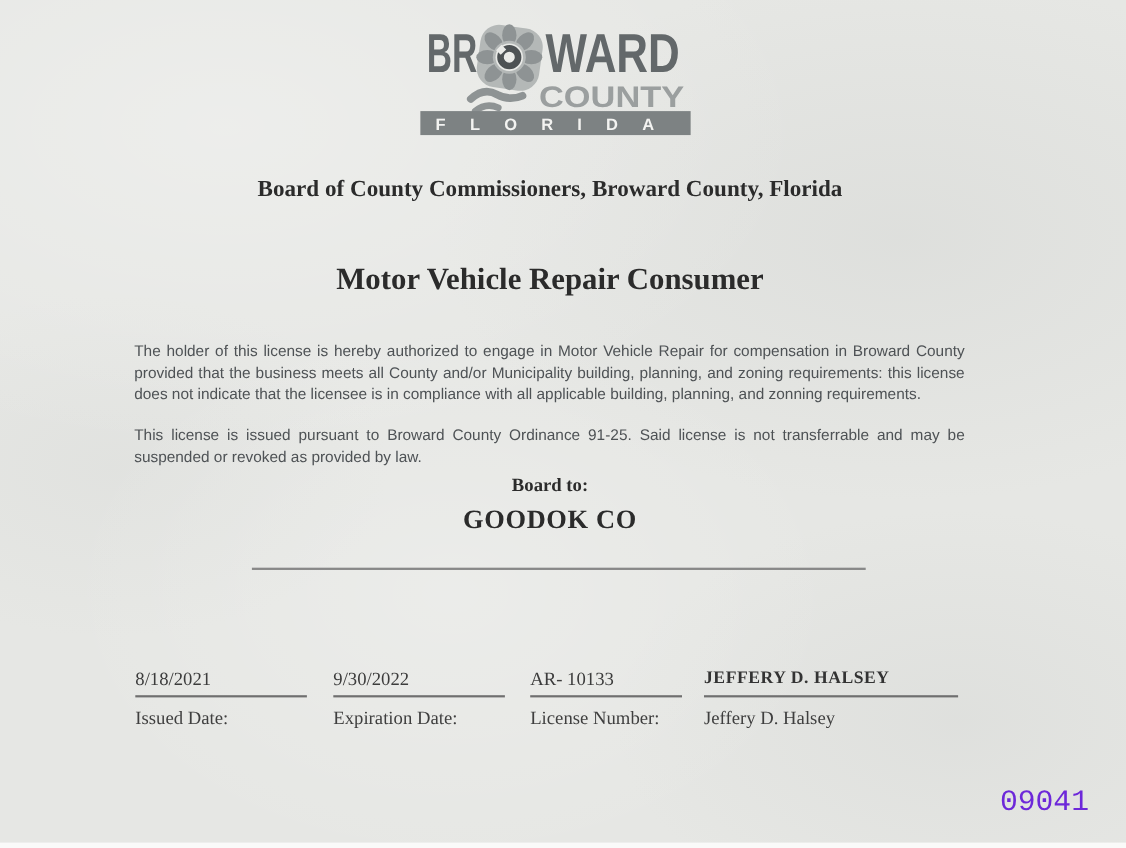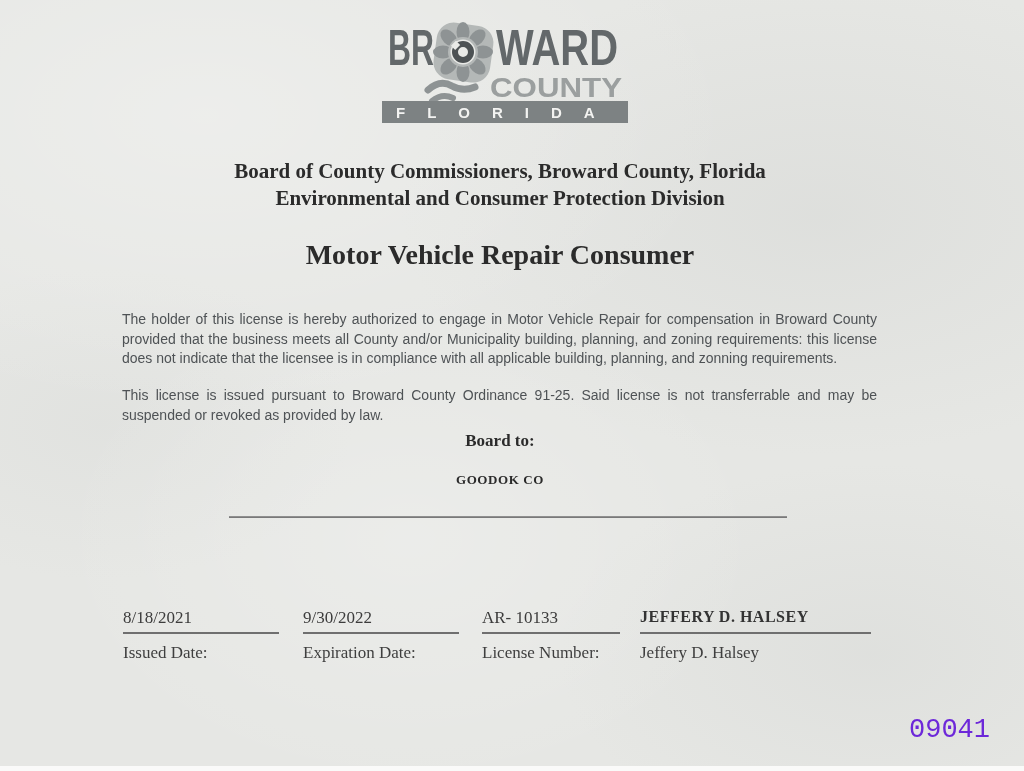--- a/index.html
+++ b/index.html
@@ -45,22 +45,22 @@
     font-size: 14px; line-height: 19.5px;
     color: #4e5255; text-align: justify;
   }
   #para1 { top: 290px; margin-top: 20px; }
   #para2 { top: 372px; }
   .issued-label {
     position: absolute; top: 431px; width: 100%;
     font-size: 17px; font-weight: bold;
   }
   .issued-name {
-    position: absolute; top: 472px; width: 100%;
-    font-size: 13px; font-weight: bold; letter-spacing: 0.6px;
+    position: absolute; top: 460px; width: 100%;
+    font-size: 24px; font-weight: bold; letter-spacing: 0.6px;
   }
   .divider {
     position: absolute; left: 229px; top: 516px;
     width: 558px; height: 2px;
     background: linear-gradient(#9a9a9a, #6e6e6e);
   }
   .field-col { position: absolute; top: 608px; }
   #field-0 { left: 123px; width: 156px; }
   #field-1 { left: 303px; width: 156px; }
   #field-2 { left: 482px; width: 138px; }
@@ -114,21 +114,20 @@
   <text x="6" y="50" font-family="Liberation Sans, sans-serif" font-weight="bold" font-size="50" fill="#63686a" textLength="46" lengthAdjust="spacingAndGlyphs">BR</text>
   <text x="114" y="50" font-family="Liberation Sans, sans-serif" font-weight="bold" font-size="50" fill="#63686a" textLength="122" lengthAdjust="spacingAndGlyphs">WARD</text>
   <text x="108" y="82" font-family="Liberation Sans, sans-serif" font-weight="bold" font-size="27" fill="#9b9f9f" textLength="132" lengthAdjust="spacingAndGlyphs">COUNTY</text>
 
   <rect x="0" y="86" width="246" height="22" fill="#7d8283"></rect>
   <text x="14" y="103" font-family="Liberation Sans, sans-serif" font-weight="bold" font-size="15" fill="#f3f3f1" letter-spacing="22">FLORIDA</text>
 </svg>
 
 <div class="center-wrap" style="height:614px">
   <div class="org-line1">Board of County Commissioners, Broward County, Florida</div>
-  <div class="org-line2">Environmental and Consumer Protection Division</div>
   <div class="license-title">Motor Vehicle Repair Consumer</div>
   <div class="issued-label">Board to:</div>
   <div class="issued-name">GOODOK CO</div>
 </div>
 
 <p class="para" id="para1">The holder of this license is hereby authorized to engage in Motor Vehicle Repair for compensation in Broward County provided that the business meets all County and/or Municipality building, planning, and zoning requirements: this license does not indicate that the licensee is in compliance with all applicable building, planning, and zonning requirements.</p>
 <p class="para" id="para2">This license is issued pursuant to Broward County Ordinance 91-25. Said license is not transferrable and may be suspended or revoked as provided by law.</p>
 
 <div class="divider"></div>
 

